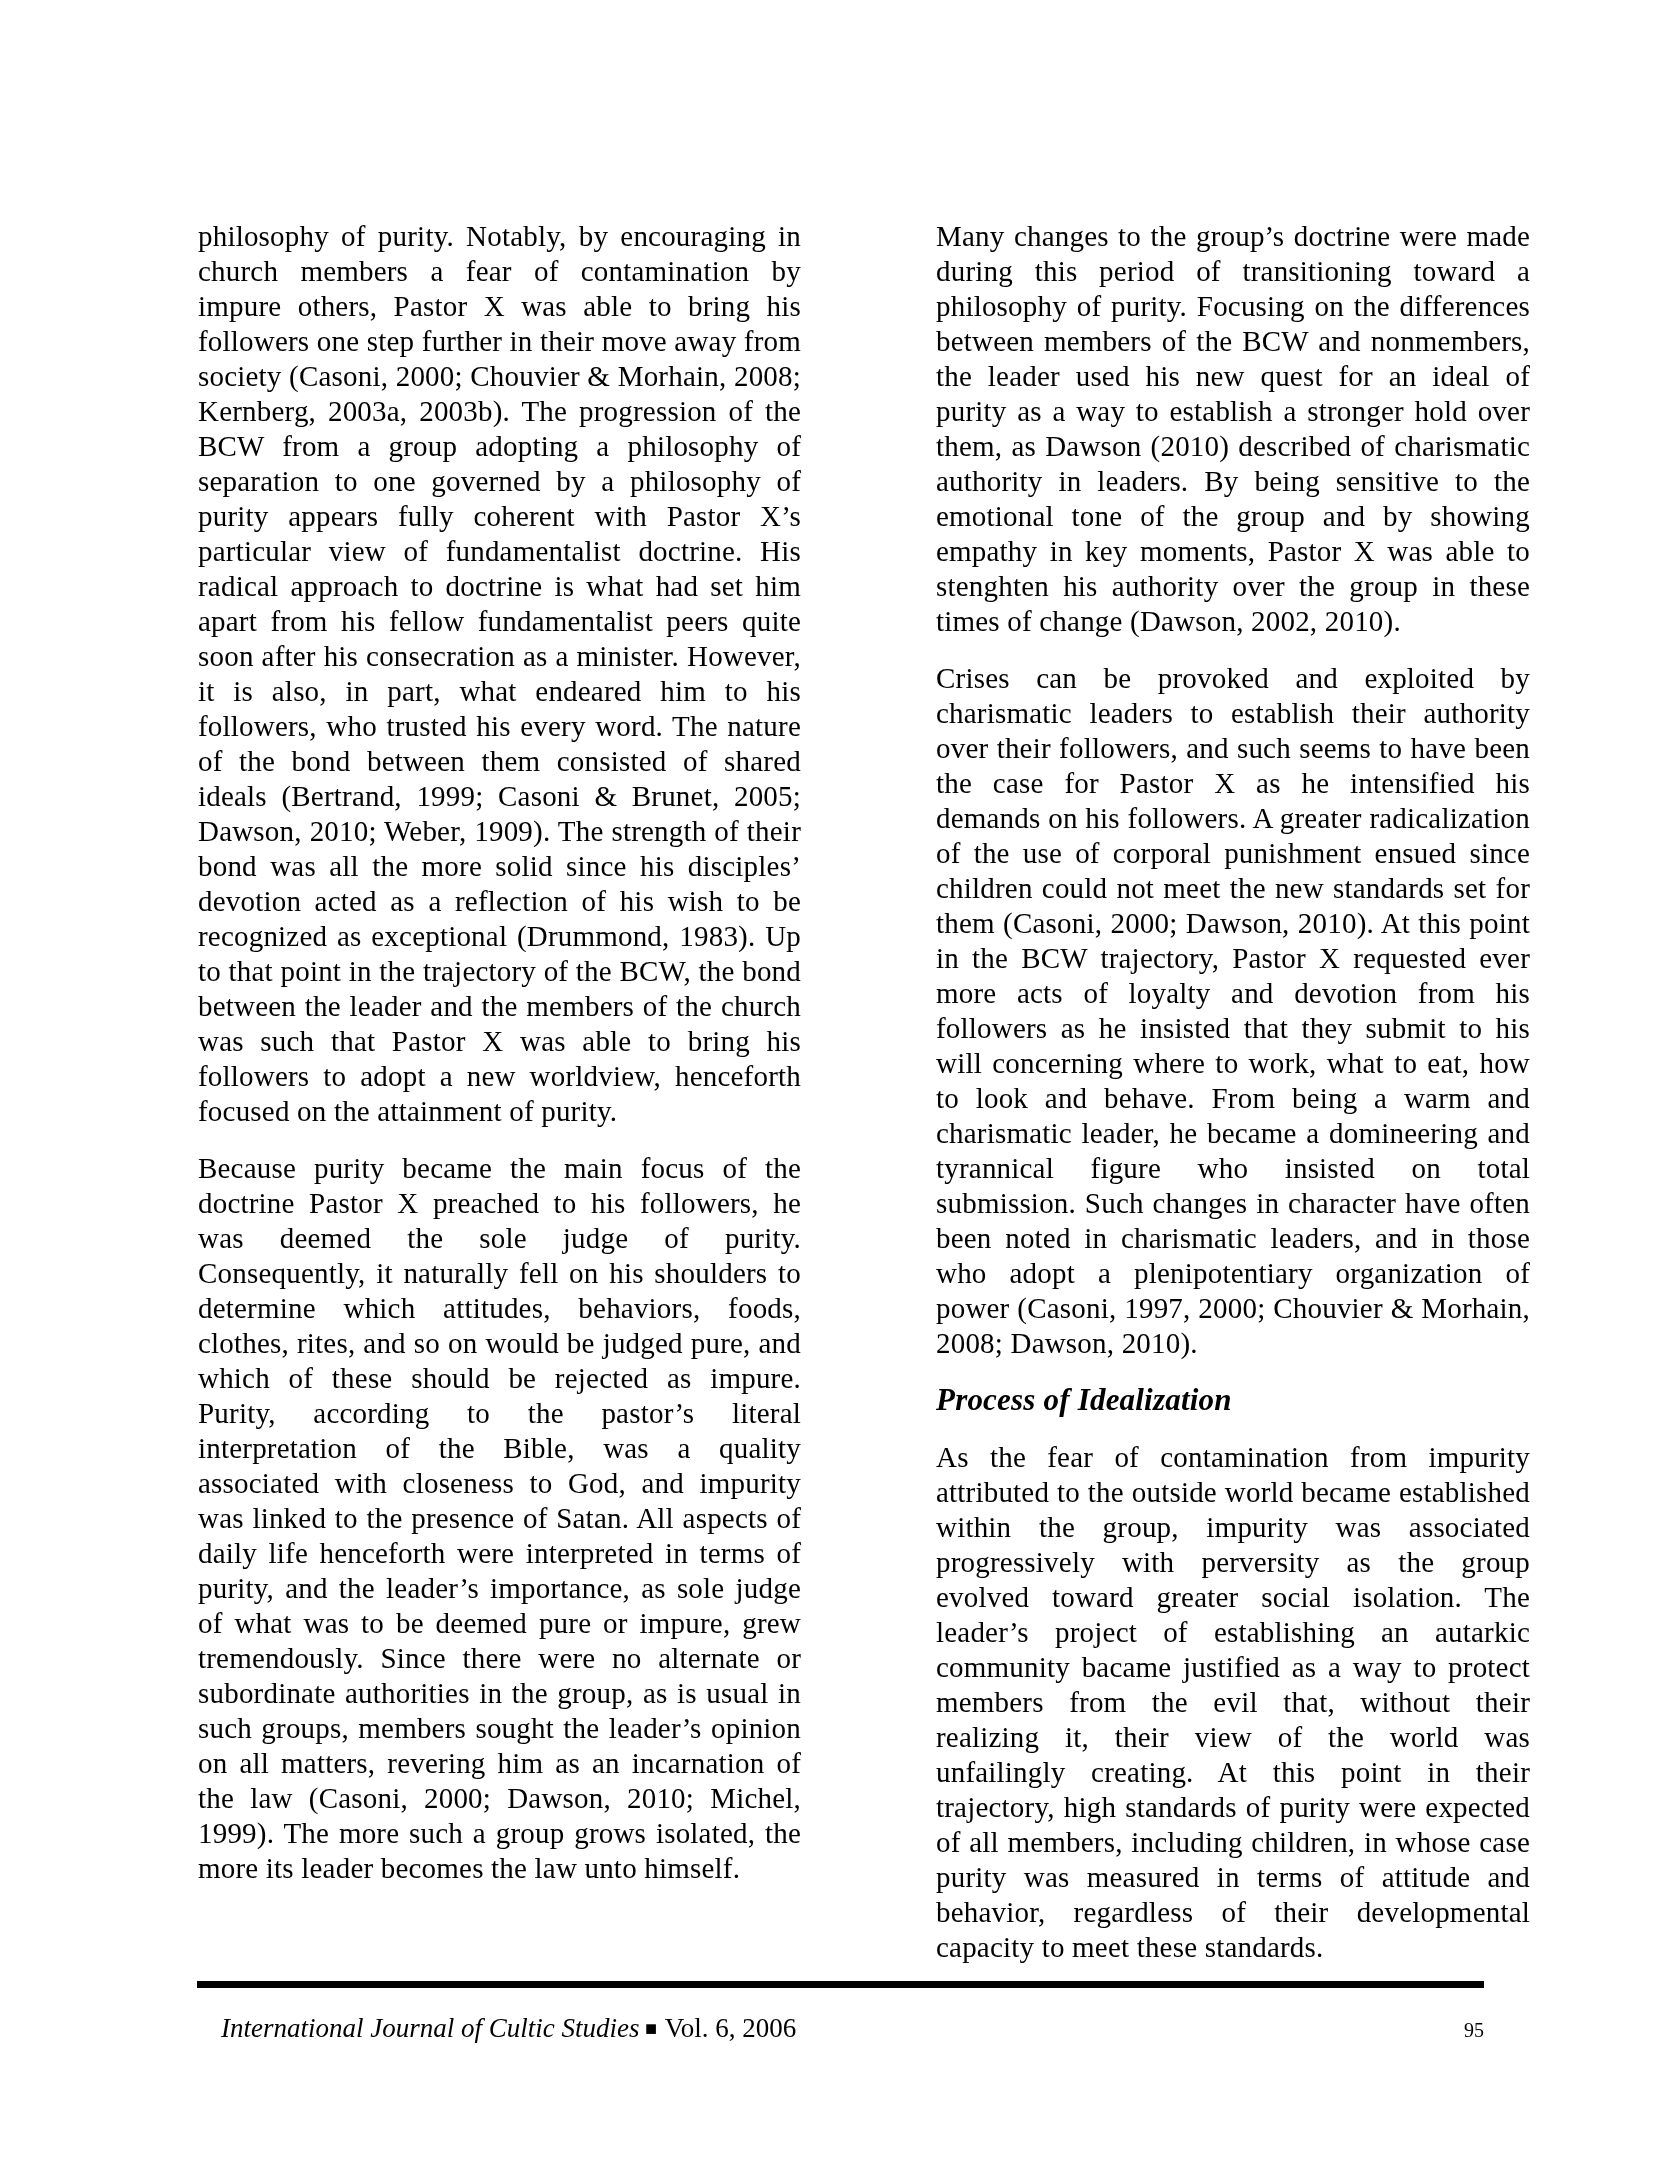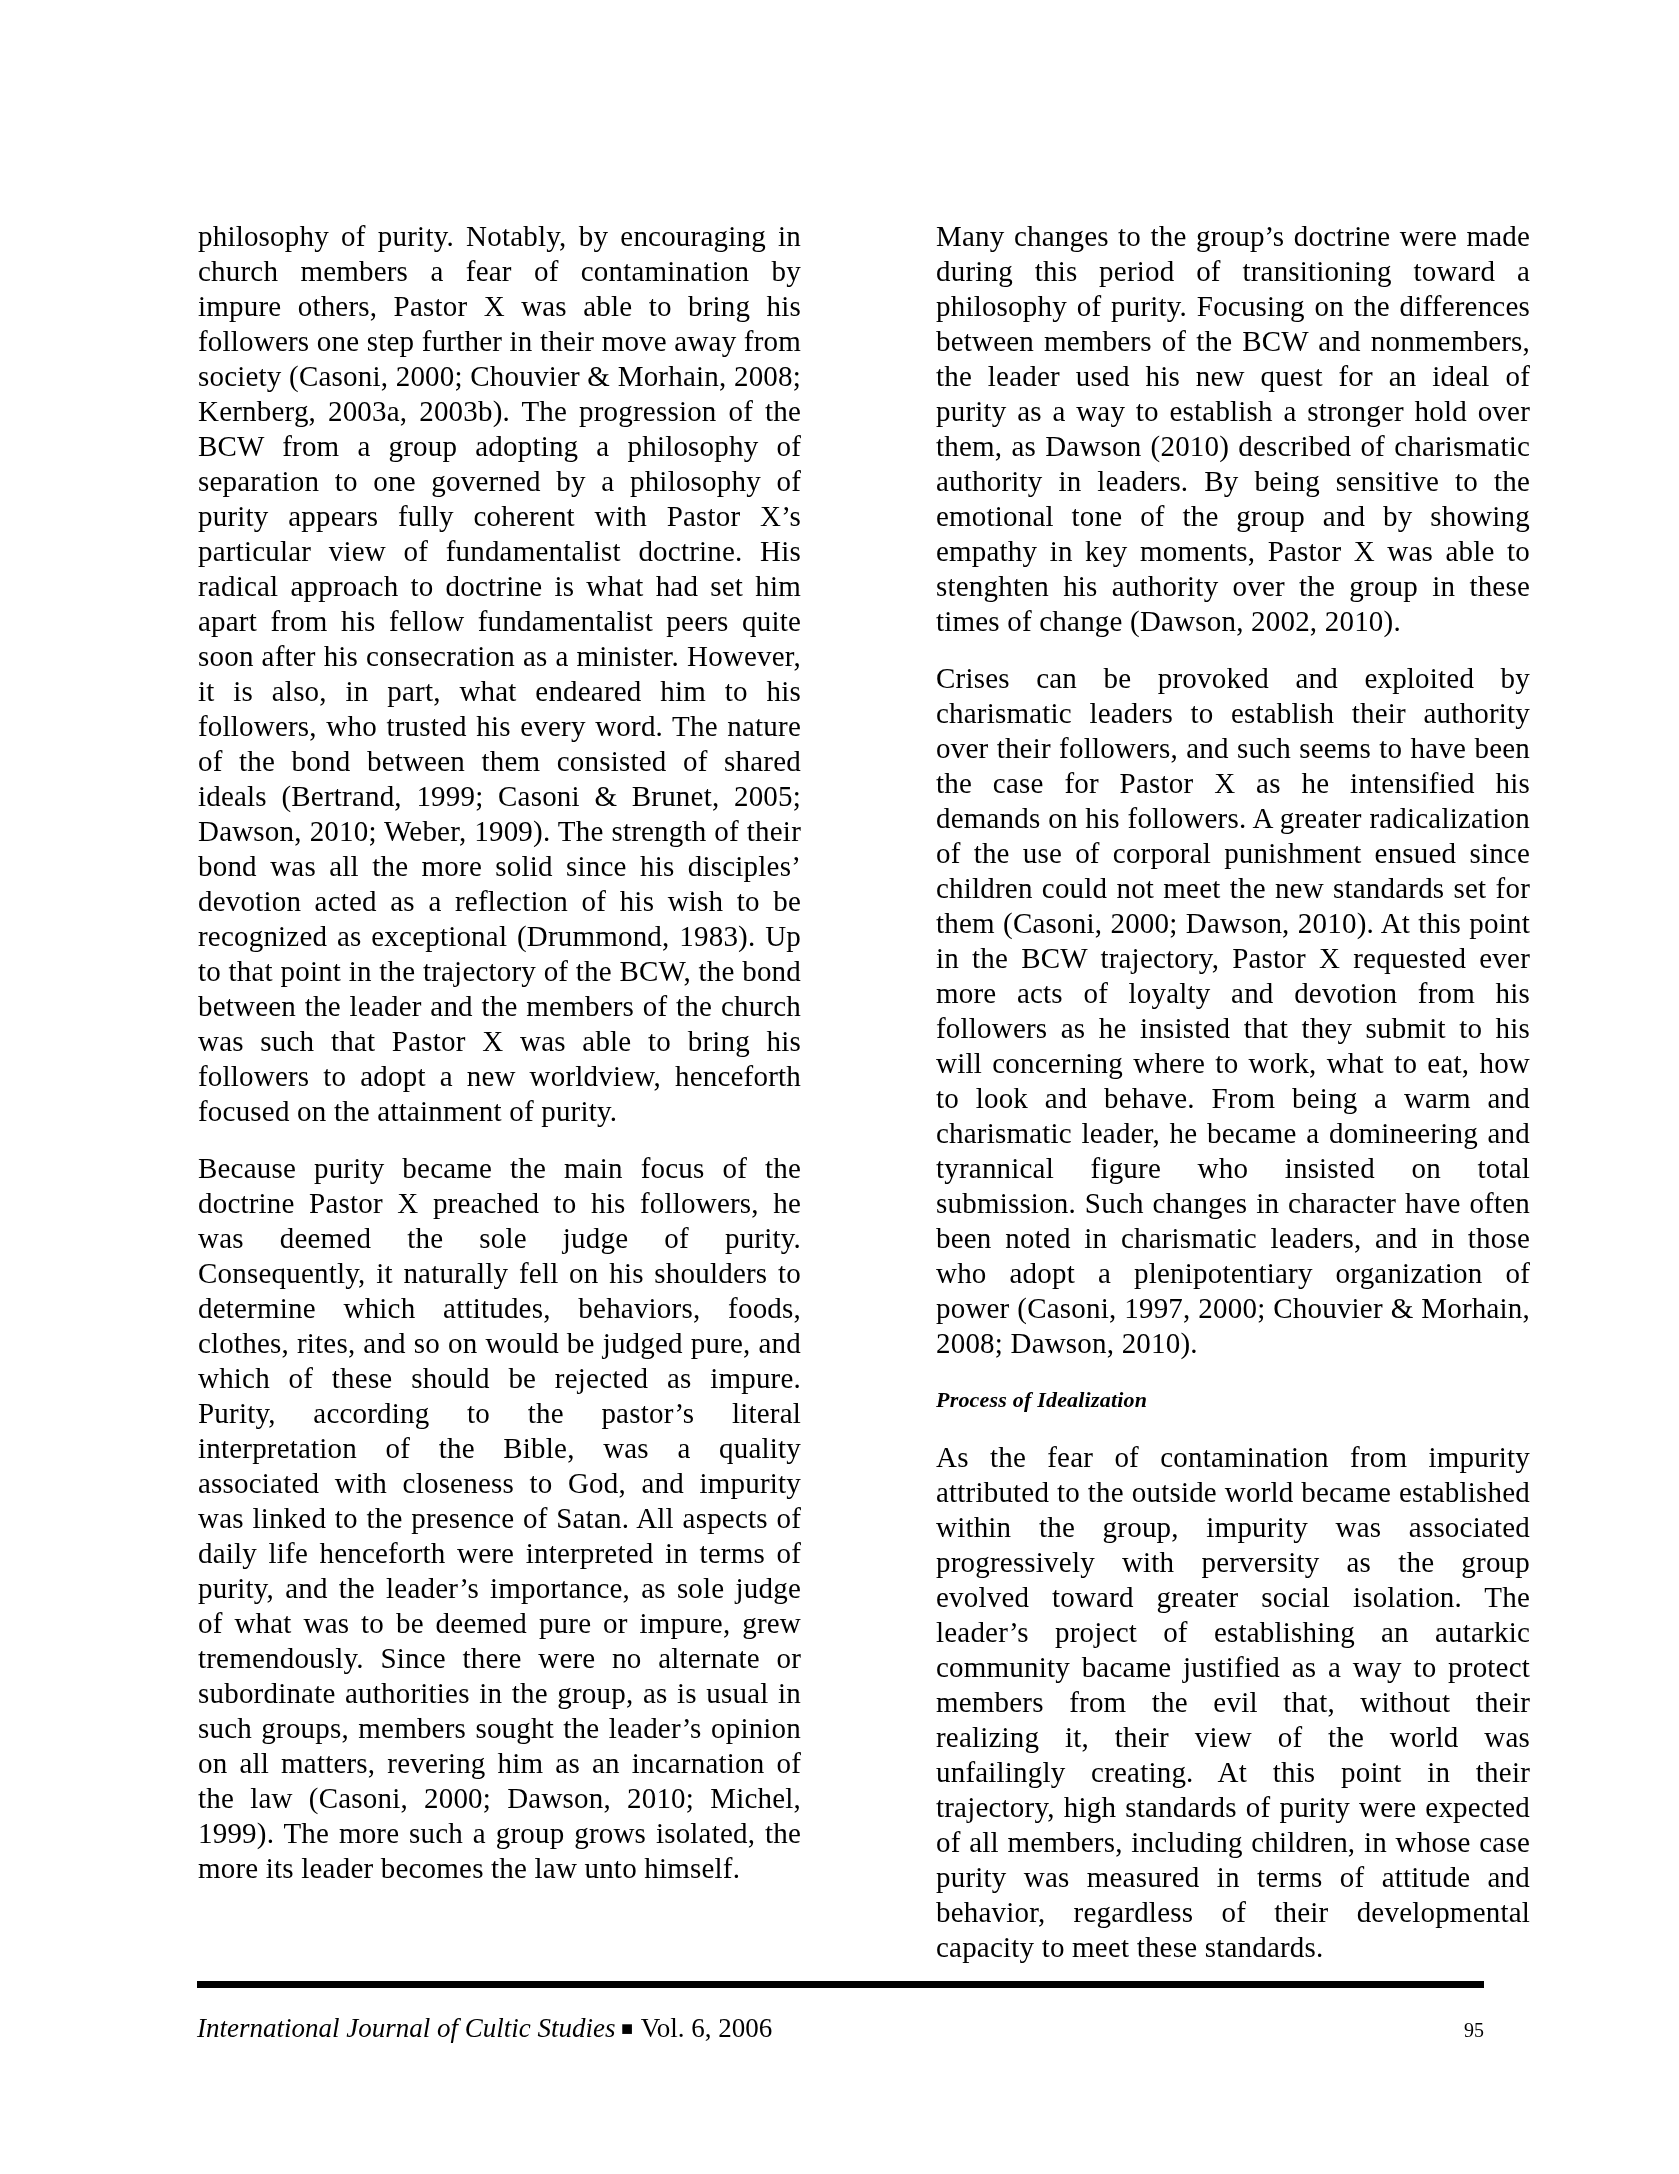--- a/index.html
+++ b/index.html
@@ -25,21 +25,21 @@
     letter-spacing: 0.2px;
     margin-top: 20px;
   }
   .col-left  { left: 198px; width: 603px; }
   .col-right { left: 936px; width: 594px; }
   .body-para {
     margin: 0 0 21.7px 0;
     padding: 0;
   }
   .section-heading {
-    font-size: 22px;
+    font-size: 31px;
     font-weight: bold;
     font-style: italic;
     text-align: left;
     margin: 11.3px 0 22.6px 0;
     padding: 0;
     line-height: 35px;
   }
   .footer-rule {
     position: absolute;
     left: 197px;
@@ -53,21 +53,21 @@
     left: 197px;
     top: 2011px;
     width: 1287px;
     display: flex;
     justify-content: space-between;
     align-items: baseline;
     font-size: 27px;
     line-height: 34px;
   }
   .footer-left { white-space: nowrap; }
-  .journal-title { font-style: italic; }
+  .journal-title { font-style: italic; margin-left: 24px; }
   .footer-sep {
     font-style: normal;
     font-size: 20px;
     margin: 0 7.5px 0 5.6px;
     position: relative;
     top: -1.9px;
   }
   .volume-info { font-style: normal; }
   .page-number { font-size: 20px; }
 </style>

